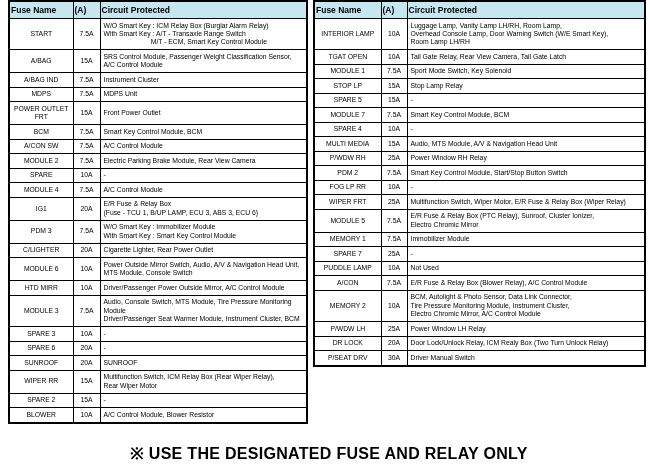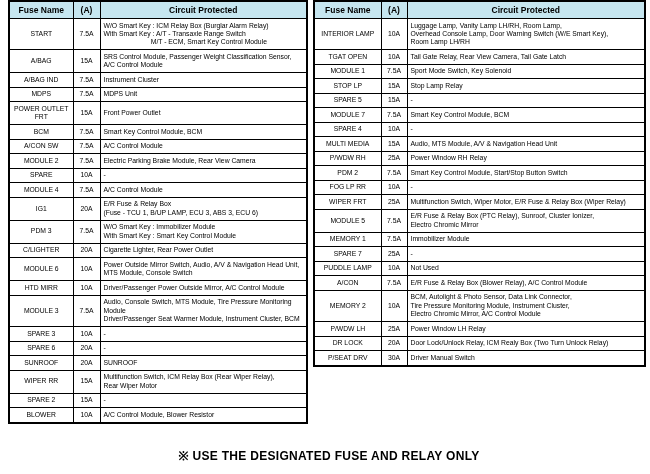--- a/index.html
+++ b/index.html
@@ -22,21 +22,21 @@
   table.fuse-table {
     border-collapse: collapse;
     border: 2px solid #000;
     table-layout: fixed;
   }
   table.fuse-table th {
     background: var(--header-bg, #c6e6f0);
     border: 1px solid #000;
     font-size: 8.5px; font-weight: bold;
     padding: 3px 1px;
-    text-align: center;
+    text-align: left;
   }
   table.fuse-table td {
     border: 1px solid #000;
     font-size: 6.8px;
     line-height: 1.25;
     padding: 2.5px 3px;
     vertical-align: middle;
   }
   td.c-name { text-align: center; }
   td.c-amp  { text-align: center; }
@@ -49,21 +49,21 @@
   
   .t-right col.col-name { width: 67px; }
   .t-right col.col-amp  { width: 26px; }
   .t-right col.col-circ { width: 238px; }
 
   .footer-note {
     position: absolute;
     left: 8px; right: 0;
     bottom: 10px;
     text-align: center;
-    font-size: 12px;
+    font-size: 16px;
     font-weight: bold;
     letter-spacing: 0.3px;
   }
 </style>
 </head>
 <body>
 
 <div class="page">
 
   <div class="tables-wrap">

